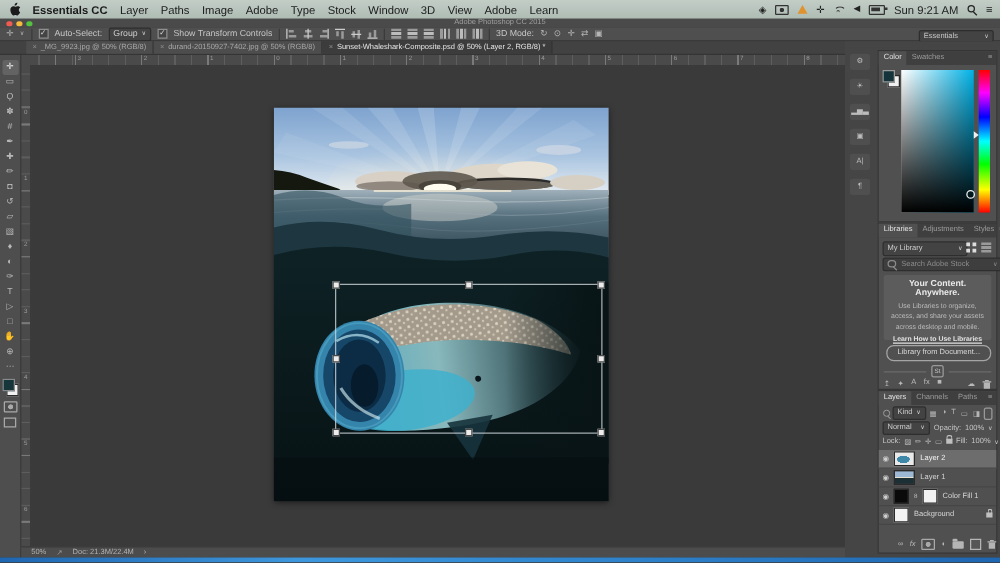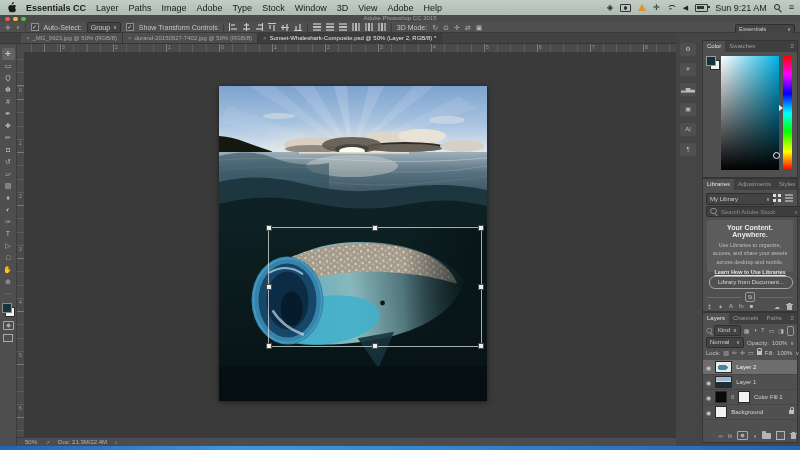--- a/index.html
+++ b/index.html
@@ -150,21 +150,21 @@
       <span class="mitem">Layer</span>
       <span class="mitem">Paths</span>
       <span class="mitem">Image</span>
       <span class="mitem">Adobe</span>
       <span class="mitem">Type</span>
       <span class="mitem">Stock</span>
       <span class="mitem">Window</span>
       <span class="mitem">3D</span>
       <span class="mitem">View</span>
       <span class="mitem">Adobe</span>
-      <span class="mitem">Help</span>
+      <span class="mitem">Learn</span>
     </div>
   <div class="spacer"></div>
   <div class="stat">
     <span class="gi" style="color:#222;font-size:8px">◈</span>
     <span class="ic-cam"></span>
     <span class="ic-tri"></span>
     <span class="gi" style="color:#222;font-size:8px">✛</span>
     <span class="ic-wifi"></span>
     <span class="gi" style="color:#222;font-size:7px">◀</span>
     <span class="ic-batt"></span>

